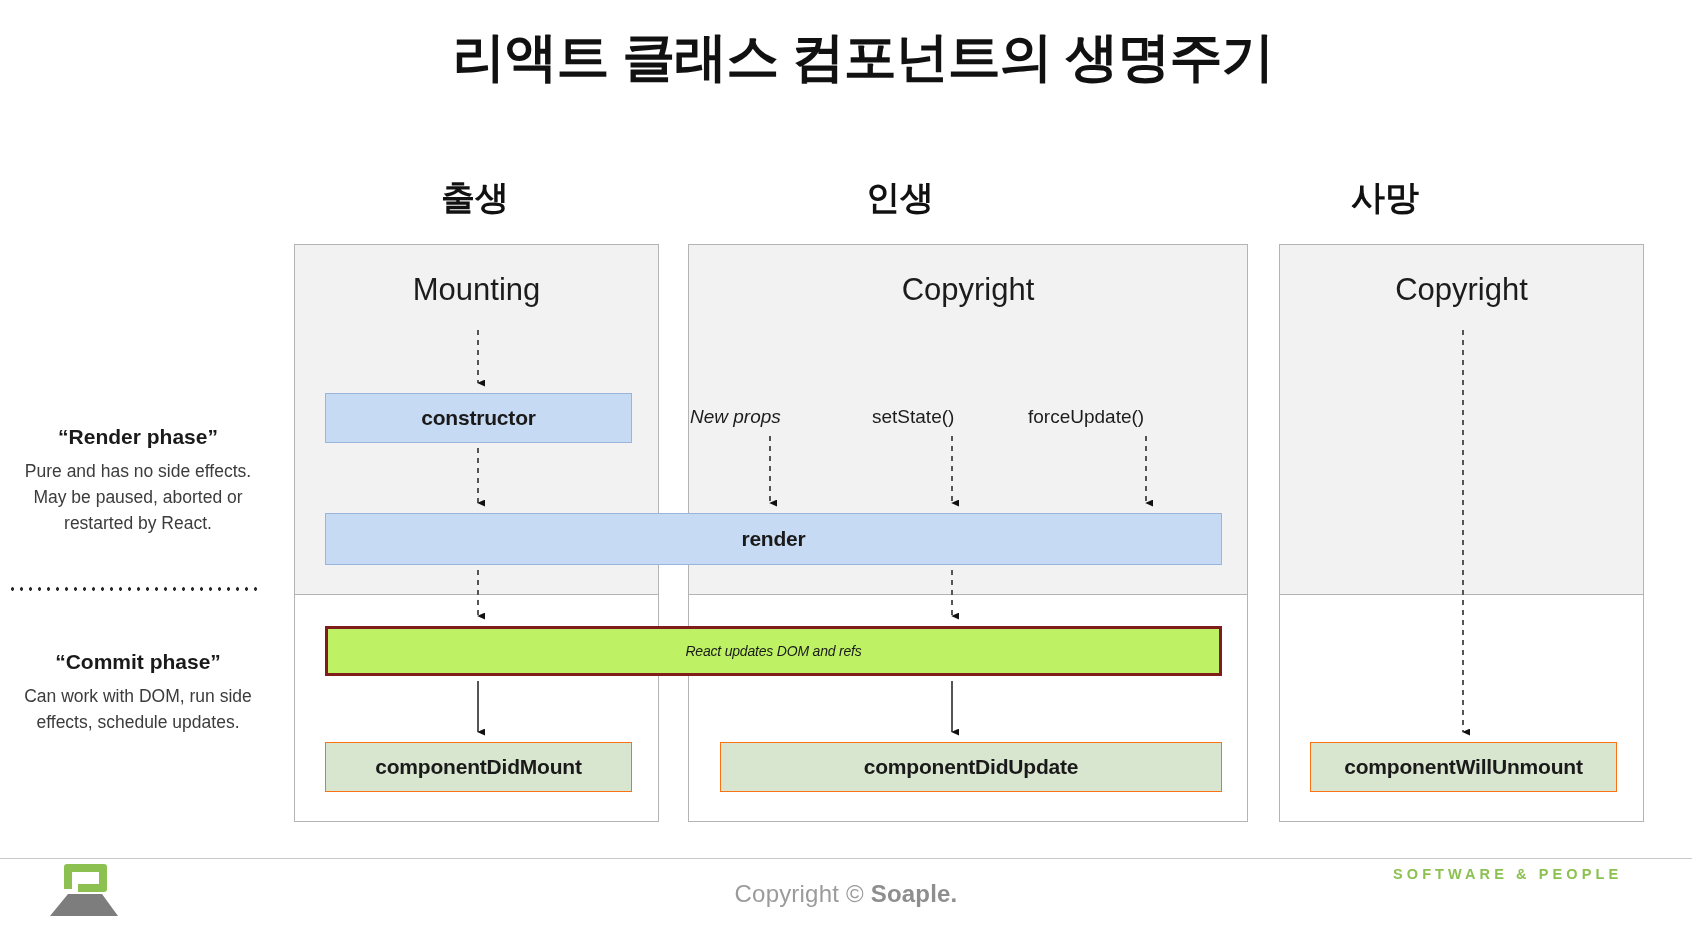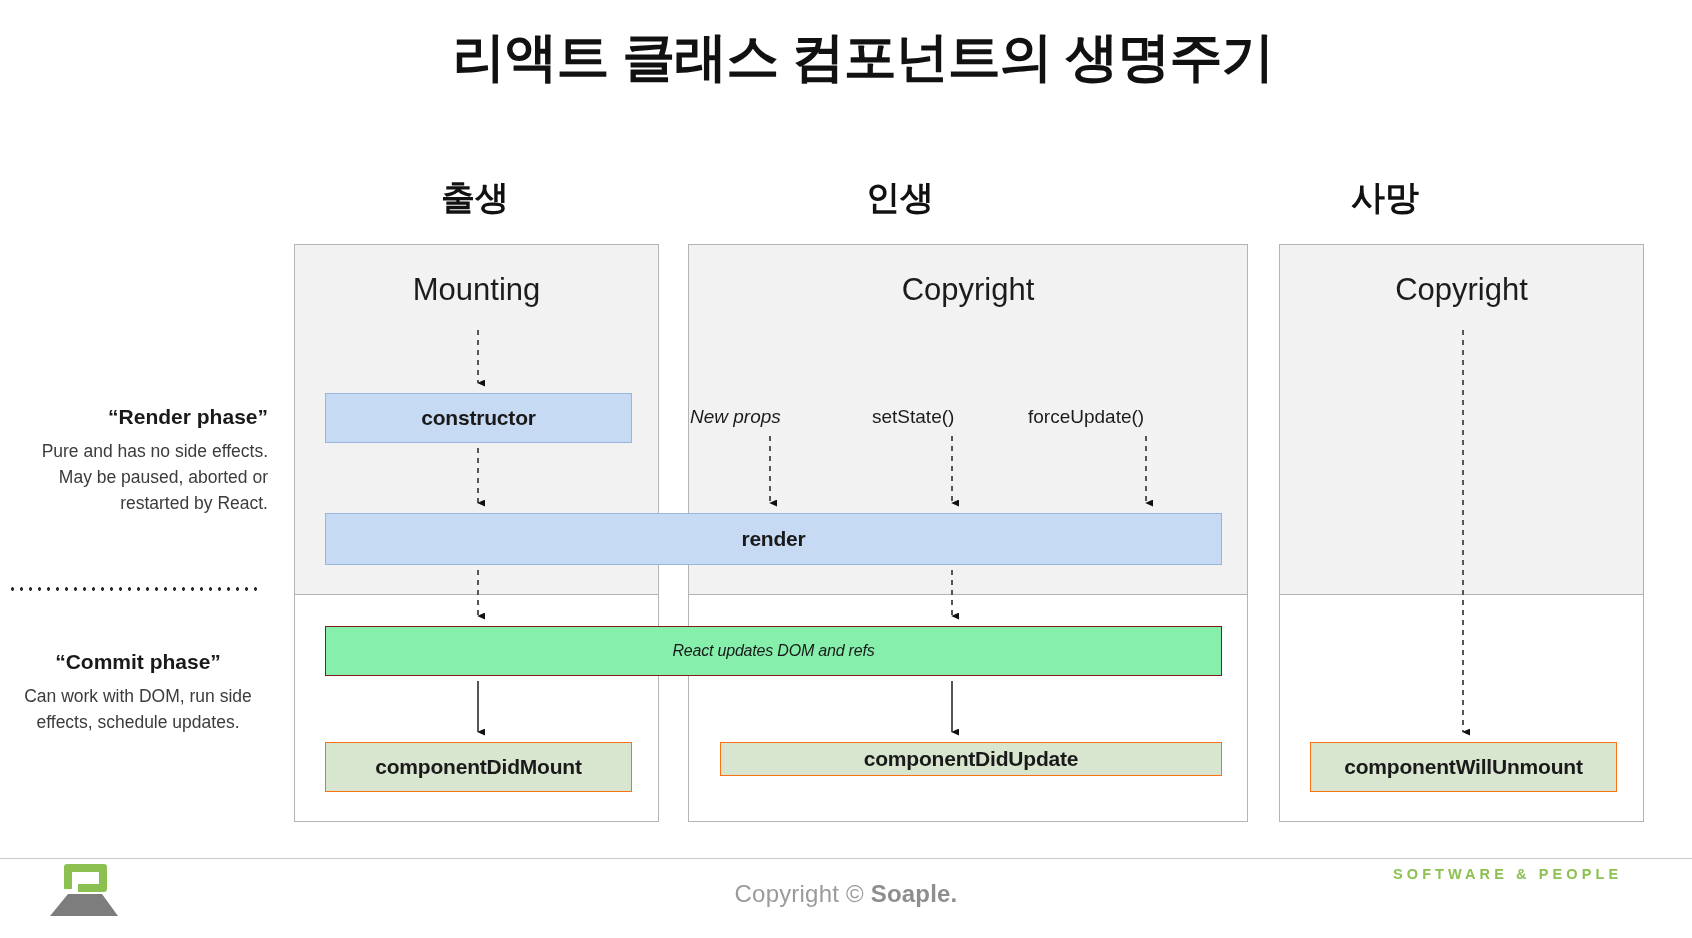--- a/index.html
+++ b/index.html
@@ -54,21 +54,21 @@
     font-size: 21px;
     font-weight: bold;
     color: #1a1a1a;
     margin-bottom: 10px;
   }
   .phase-note .pn-body {
     font-size: 17.5px;
     line-height: 1.48;
     color: #3c3c3c;
   }
-  #phase-note-render { top: 405px; text-align: right; }
+  #phase-note-render { top: 425px; }
   #phase-note-commit { top: 650px; }
 
   .phase-divider-dots {
     position: absolute;
     left: 8px;
     top: 587px;
     width: 255px;
     height: 4px;
     background-image: radial-gradient(circle, #2b2b2b 1.6px, rgba(0,0,0,0) 1.9px);
     background-size: 9px 4px;
@@ -135,28 +135,28 @@
     display: flex;
     align-items: center;
     justify-content: center;
     font-size: 21px;
     font-weight: bold;
     color: #1a1a1a;
     letter-spacing: -0.2px;
     text-align: center;
   }
   .lc-blue   { background: #c7daf3; border: 1px solid #9ab5dd; }
-  .lc-yellow { background: #86efac; border: 1px solid #7f1d1d; font-weight: normal; font-style: italic; font-size: 16px; }
+  .lc-yellow { background: #bef264; border: 3px solid #7f1d1d; font-weight: normal; font-style: italic; font-size: 14px; }
   .lc-green  { background: #d8e5cf; border: 1px solid #f97316; }
 
   #box-constructor  { left: 325px; top: 393px; width: 307px; height: 50px; }
   #box-render       { left: 325px; top: 513px; width: 897px; height: 52px; }
   #box-reactupdates { left: 325px; top: 626px; width: 897px; height: 50px; }
   #box-cdm          { left: 325px; top: 742px; width: 307px; height: 50px; }
-  #box-cdu          { left: 720px; top: 742px; width: 502px; height: 34px; }
+  #box-cdu          { left: 720px; top: 742px; width: 502px; height: 50px; }
   #box-cwu          { left: 1310px; top: 742px; width: 307px; height: 50px; }
 
   
   .footer-rule {
     position: absolute;
     left: 0;
     top: 858px;
     width: 1692px;
     height: 1px;
     background: #c9c9c9;

